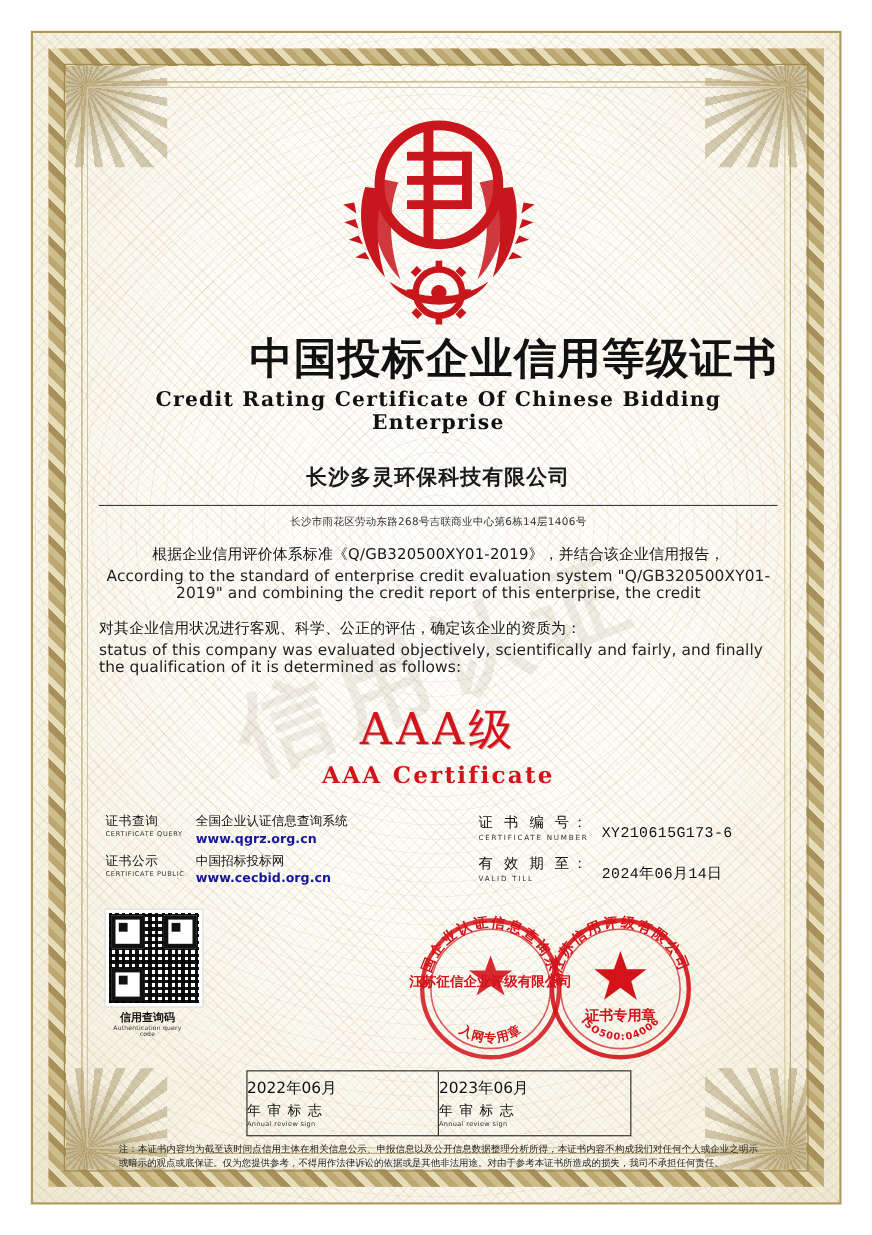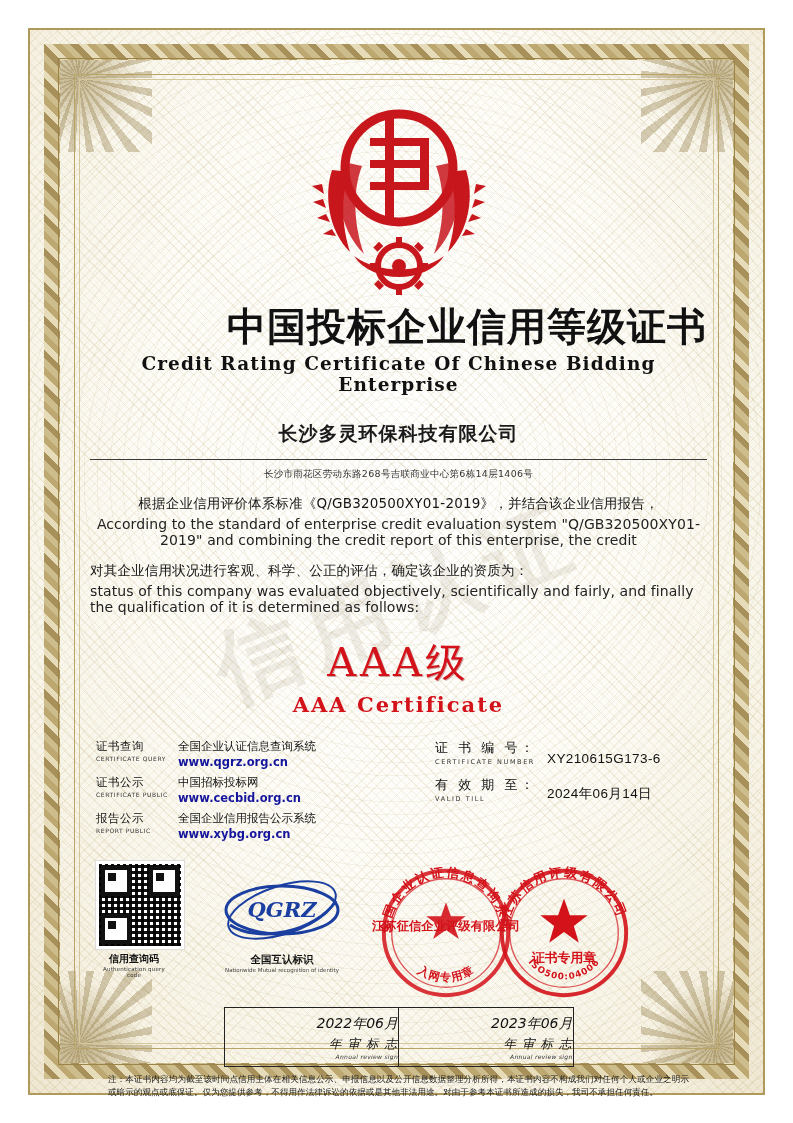--- a/index.html
+++ b/index.html
@@ -286,21 +286,21 @@
   .kv2 .k2 .ken {
     font-size: 6.5px;
     font-family: "DejaVu Sans", sans-serif;
     color: #333;
     letter-spacing: 1.6px;
     white-space: nowrap;
     margin-top: 1px;
   }
   .kv2 .v2 {
     font-size: 13.5px;
-    font-family: Liberation Sans, sans-serif;
+    font-family: Liberation Mono, monospace;
     color: #111;
     letter-spacing: .4px;
   }
 
   
   .stamp-row {
     position: relative;
     height: 150px;
     margin-top: 8px;
   }
@@ -386,23 +386,22 @@
   
   .review {
     position: relative;
     margin: 2px auto 0 auto;
     width: 348px;
     display: flex;
     border: 1px solid #222;
   }
   .review .cell {
     flex: 1;
-    text-align: right;
+    text-align: left;
     padding: 7px 0 6px 0;
-    font-style: italic;
   }
   .review .cell + .cell { border-left: 1px solid #222; }
   .review .date {
     font-size: 14px;
     font-family: "DejaVu Sans", sans-serif;
     color: #111;
   }
   .review .lbl-cn {
     font-size: 12.5px;
     font-family: "DejaVu Sans", sans-serif;
@@ -540,30 +539,20 @@
             <div class="k">
               <div class="kcn">证书公示</div>
               <div class="ken">CERTIFICATE PUBLIC</div>
             </div>
             <div class="v">
               <div class="vcn">中国招标投标网</div>
               <div class="vurl">www.cecbid.org.cn</div>
             </div>
           </div>
 
-          <div class="kv">
-            <div class="k">
-              <div class="kcn">报告公示</div>
-              <div class="ken">REPORT PUBLIC</div>
-            </div>
-            <div class="v">
-              <div class="vcn">全国企业信用报告公示系统</div>
-              <div class="vurl">www.xybg.org.cn</div>
-            </div>
-          </div>
 
 
         </div>
 
         <div class="info-right">
 
           <div class="kv2">
             <div class="k2">
               <div class="kcn">证 书 编 号：</div>
               <div class="ken">CERTIFICATE NUMBER</div>
@@ -594,30 +583,20 @@
                 <i></i>
               </span>
             <span class="fp c">
                 <i></i>
               </span>
           </div>
           <div class="qr-cap-cn">信用查询码</div>
           <div class="qr-cap-en">Authentication query code</div>
         </div>
 
-        <div class="qgrz-box">
-          <svg width="128" height="74" viewBox="0 0 128 74">
-            <ellipse cx="64" cy="37" rx="56" ry="24" fill="none" stroke="#1a3fa0" stroke-width="3"></ellipse>
-            <ellipse cx="64" cy="37" rx="56" ry="24" fill="none" stroke="#1a3fa0" stroke-width="2" transform="rotate(-18 64 37)"></ellipse>
-            <path d="M12 52 C40 70 96 60 118 28" fill="none" stroke="#1a3fa0" stroke-width="3"></path>
-            <text x="64" y="44" text-anchor="middle" font-family="DejaVu Serif, serif" font-size="21" font-weight="bold" font-style="italic" fill="#1a3fa0">QGRZ</text>
-          </svg>
-          <div class="qgrz-cap-cn">全国互认标识</div>
-          <div class="qgrz-cap-en">Nationwide Mutual recognition of identity</div>
-        </div>
 
         <svg class="seal s1" viewBox="0 0 150 150">
           <defs>
             <path id="arcTop1" d="M 18 75 A 57 57 0 0 1 132 75"></path>
             <path id="arcBot1" d="M 26 75 A 49 49 0 0 0 124 75"></path>
           </defs>
           <circle cx="75" cy="75" r="63" fill="none" stroke="#d3121a" stroke-width="4" opacity=".85"></circle>
           <circle cx="75" cy="75" r="55" fill="none" stroke="#d3121a" stroke-width="1.4" opacity=".7"></circle>
           <text font-family="DejaVu Sans, sans-serif" font-size="13" font-weight="bold" fill="#d3121a" letter-spacing="2">
             <textPath href="#arcTop1" startOffset="50%" text-anchor="middle">全国企业认证信息查询系统</textPath>

